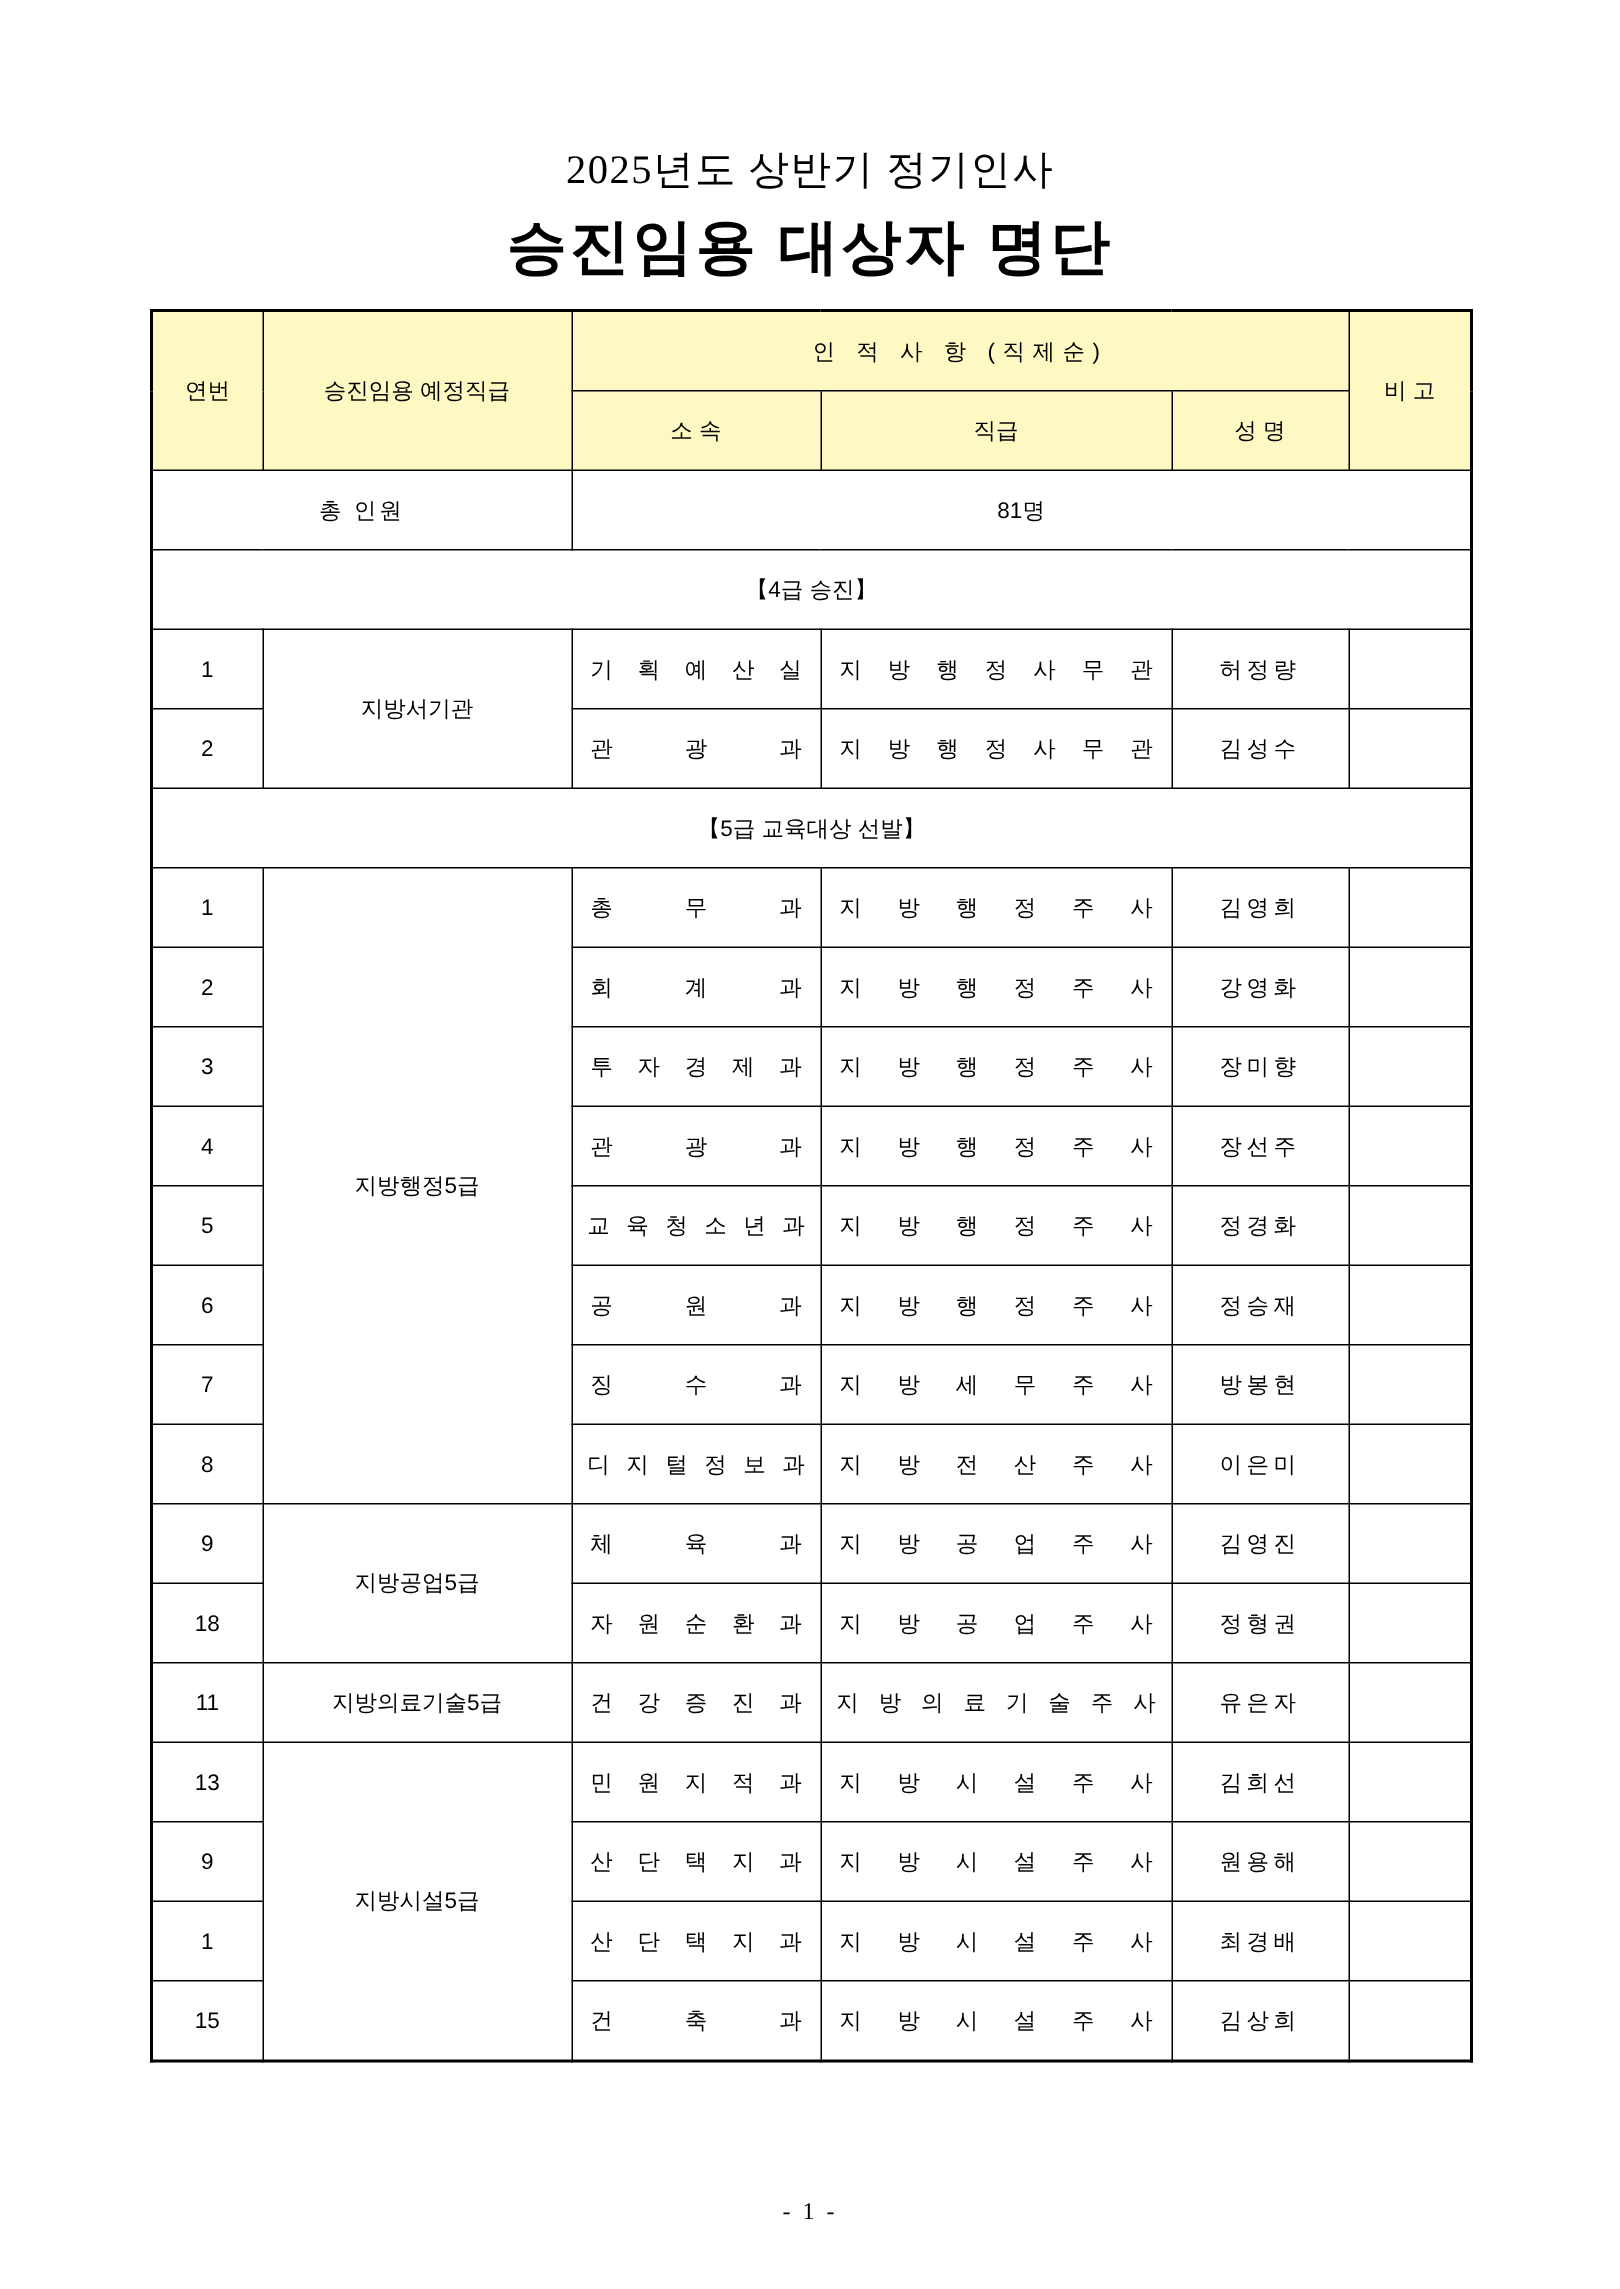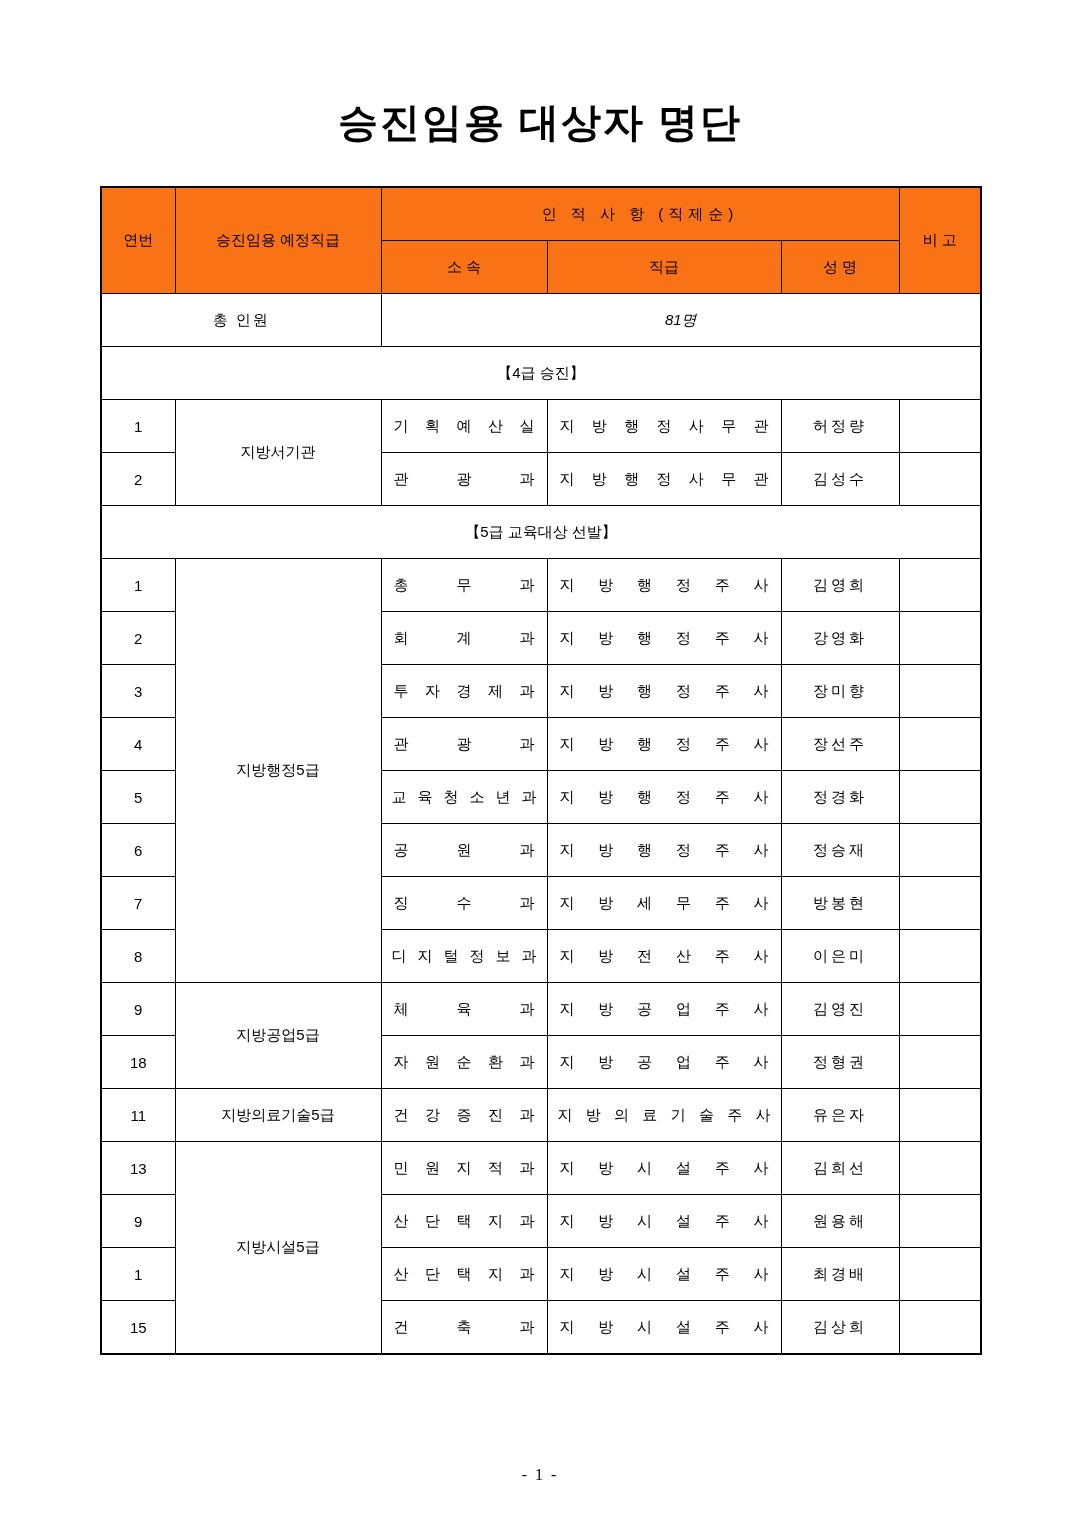--- a/index.html
+++ b/index.html
@@ -27,21 +27,21 @@
     font-size: 27px;
     letter-spacing: 1px;
     margin: 0 0 6px 0;
     font-weight: 400;
   }
   .title-big {
     text-align: center;
     font-size: 40px;
     font-weight: bold;
     letter-spacing: 2px;
-    margin: 0 0 36px 0;
+    margin: 0 0 14px 0;
   }
   .note {
     color: #1f3fa8;
     font-size: 15px;
     font-weight: bold;
     margin: 0 0 8px 4px;
     letter-spacing: 0.2px;
   }
   table.main {
     border-collapse: collapse;
@@ -51,21 +51,21 @@
   table.main td, table.main th {
     border: 1px solid #000000;
     font-size: 15px;
     text-align: center;
     vertical-align: middle;
     padding: 0;
     height: 52px;
     font-weight: normal;
   }
   .hdr {
-    background: #f97316;
+    background: #fef9c3;
     font-weight: bold;
     font-size: 16px;
   }
   .hdr.spaced {
     letter-spacing: 5px;
   }
   table.main {
     border: 2px solid #000;
   }
   .col-no    { width: 74px; }
@@ -76,21 +76,20 @@
   .col-memo  { width: 82px; }
 
   .total-label {
     font-weight: bold;
     font-size: 17px;
     letter-spacing: 2px;
   }
   .total-value {
     font-weight: bold;
     font-size: 17px;
-    font-style: italic;
   }
   .section-row td {
     text-align: left;
     font-weight: bold;
     font-size: 16px;
     padding-left: 12px;
     height: 46px;
   }
   .spread {
     display: flex;
@@ -116,20 +115,21 @@
     font-size: 16px;
     letter-spacing: 2px;
     font-family: "Liberation Serif", serif;
   }
 </style>
 </head>
 <body>
 
 <div class="page">
 
+  <div class="title-small">2025년도 상반기 정기인사</div>
   <div class="title-big">승진임용 대상자 명단</div>
 
   <table class="main">
     <colgroup>
       <col class="col-no">
       <col class="col-rank">
       <col class="col-dept">
       <col class="col-grade">
       <col class="col-name">
       <col class="col-memo">

